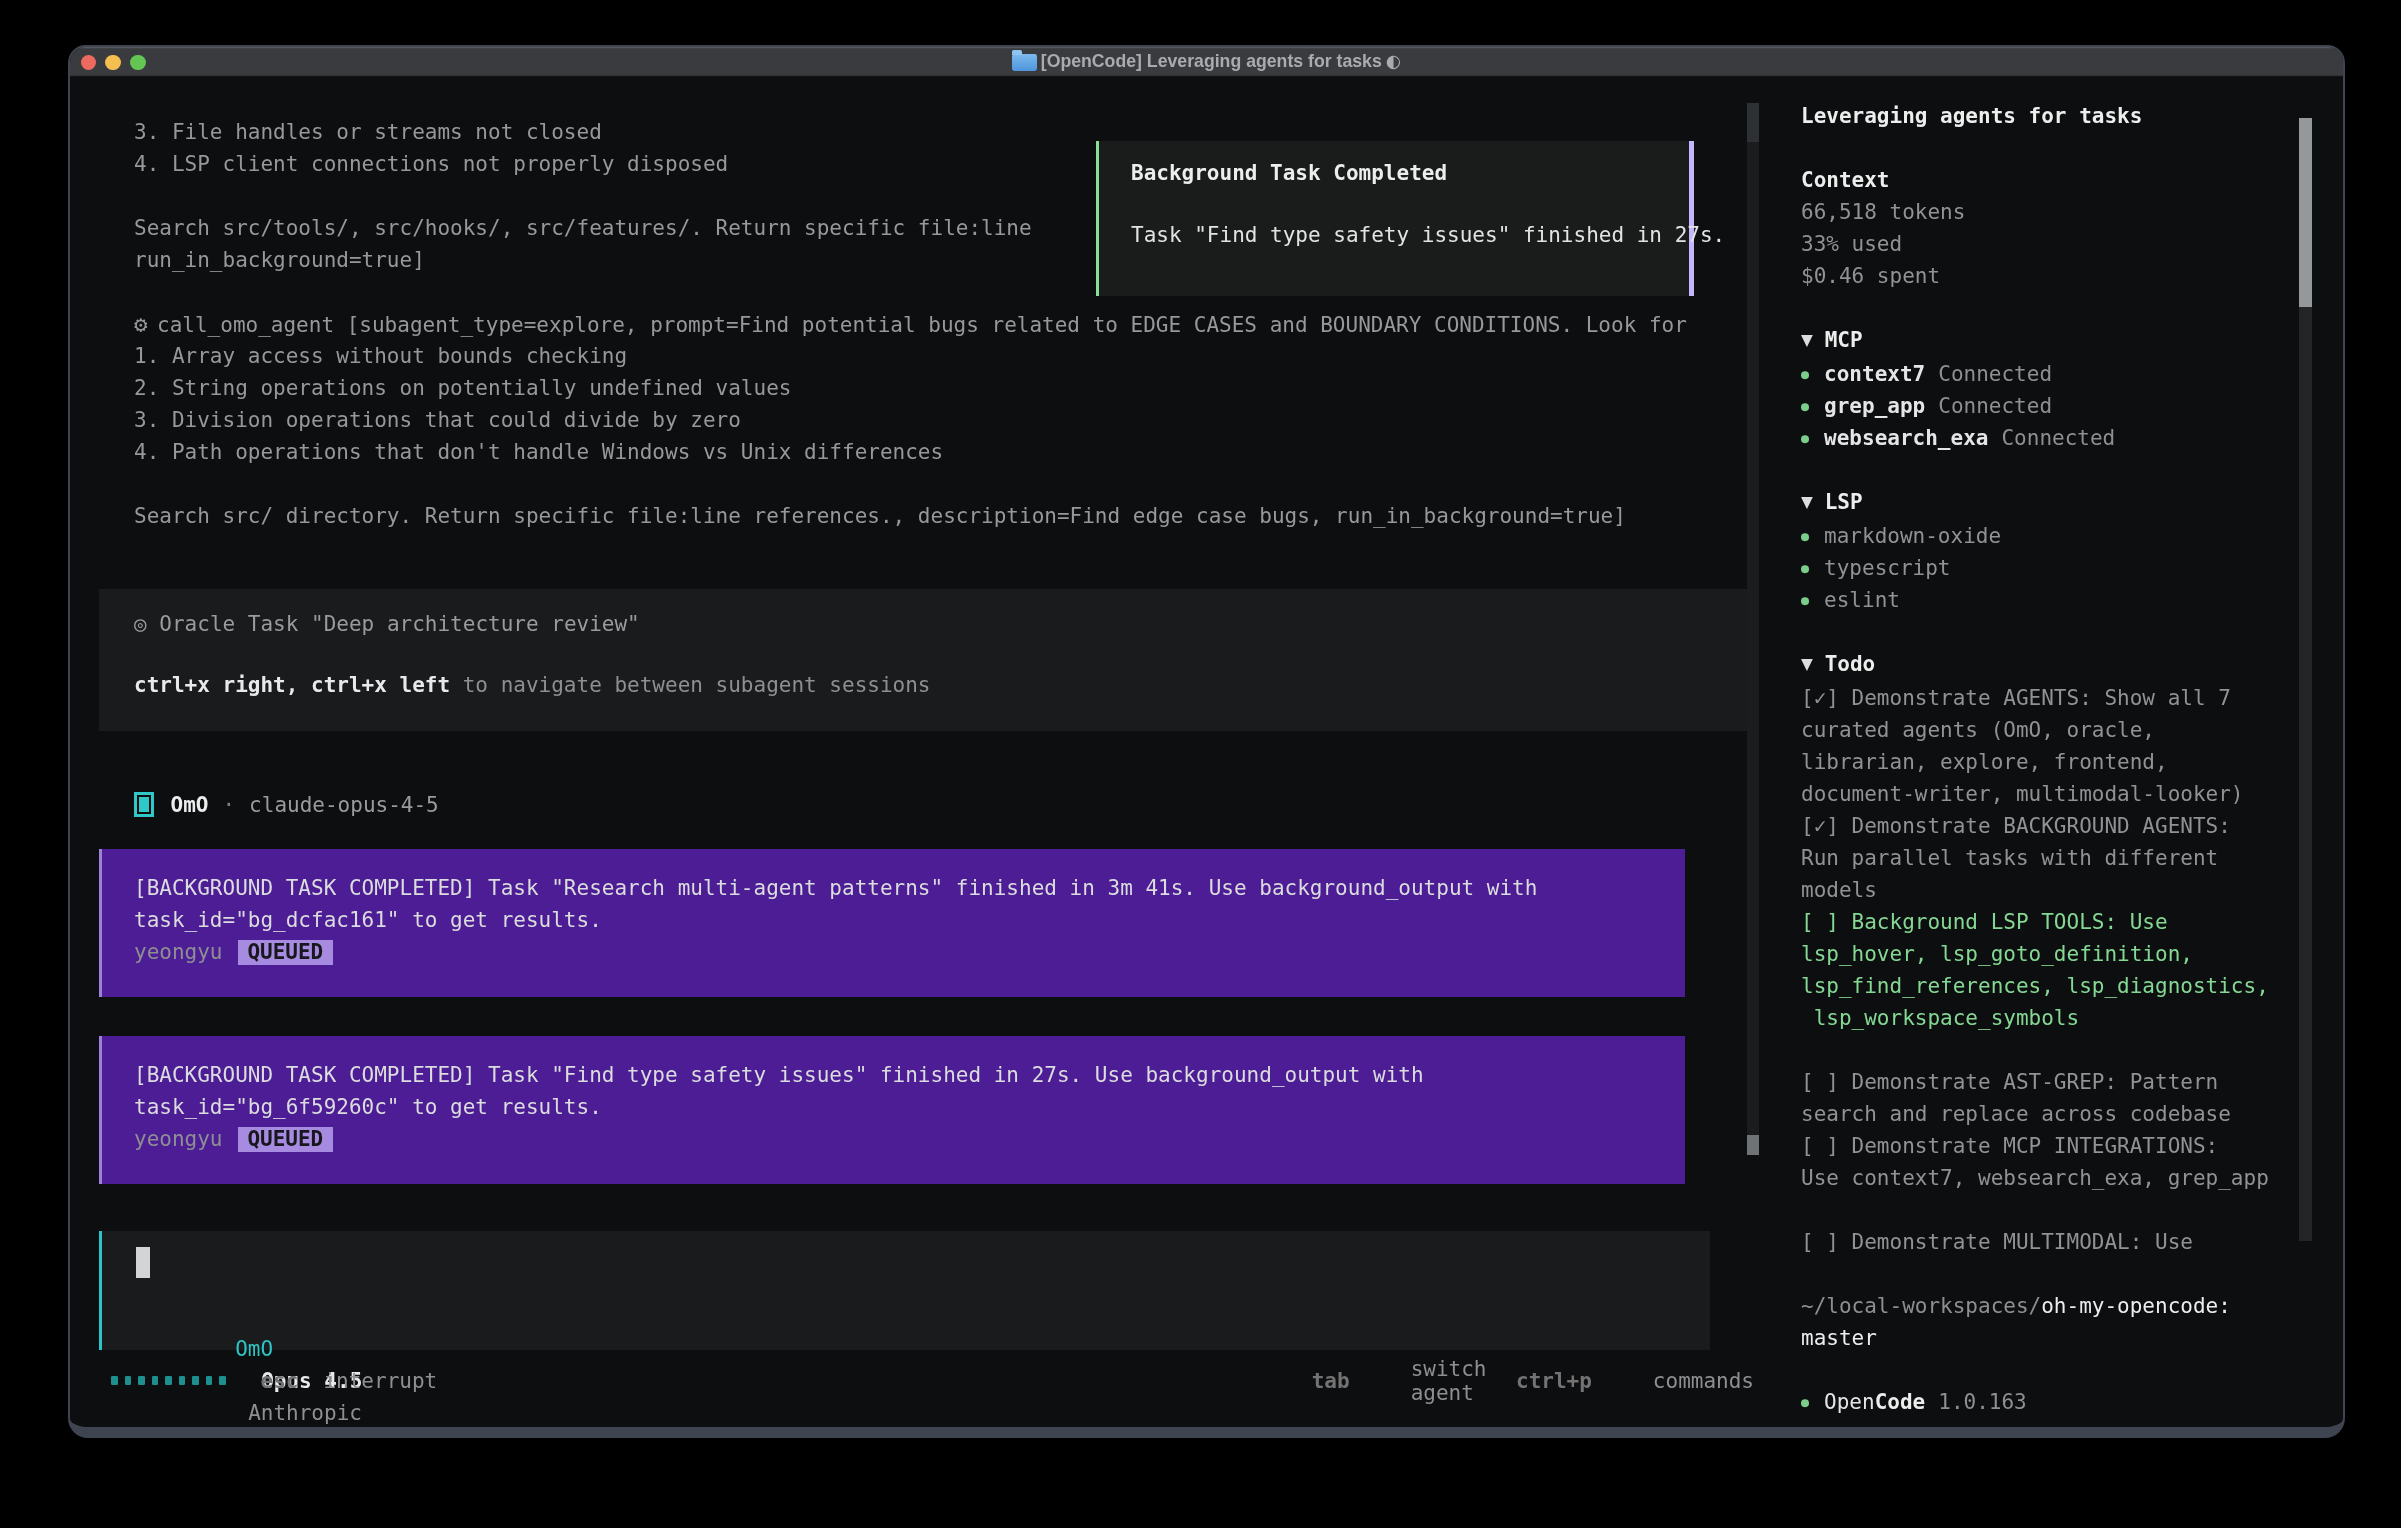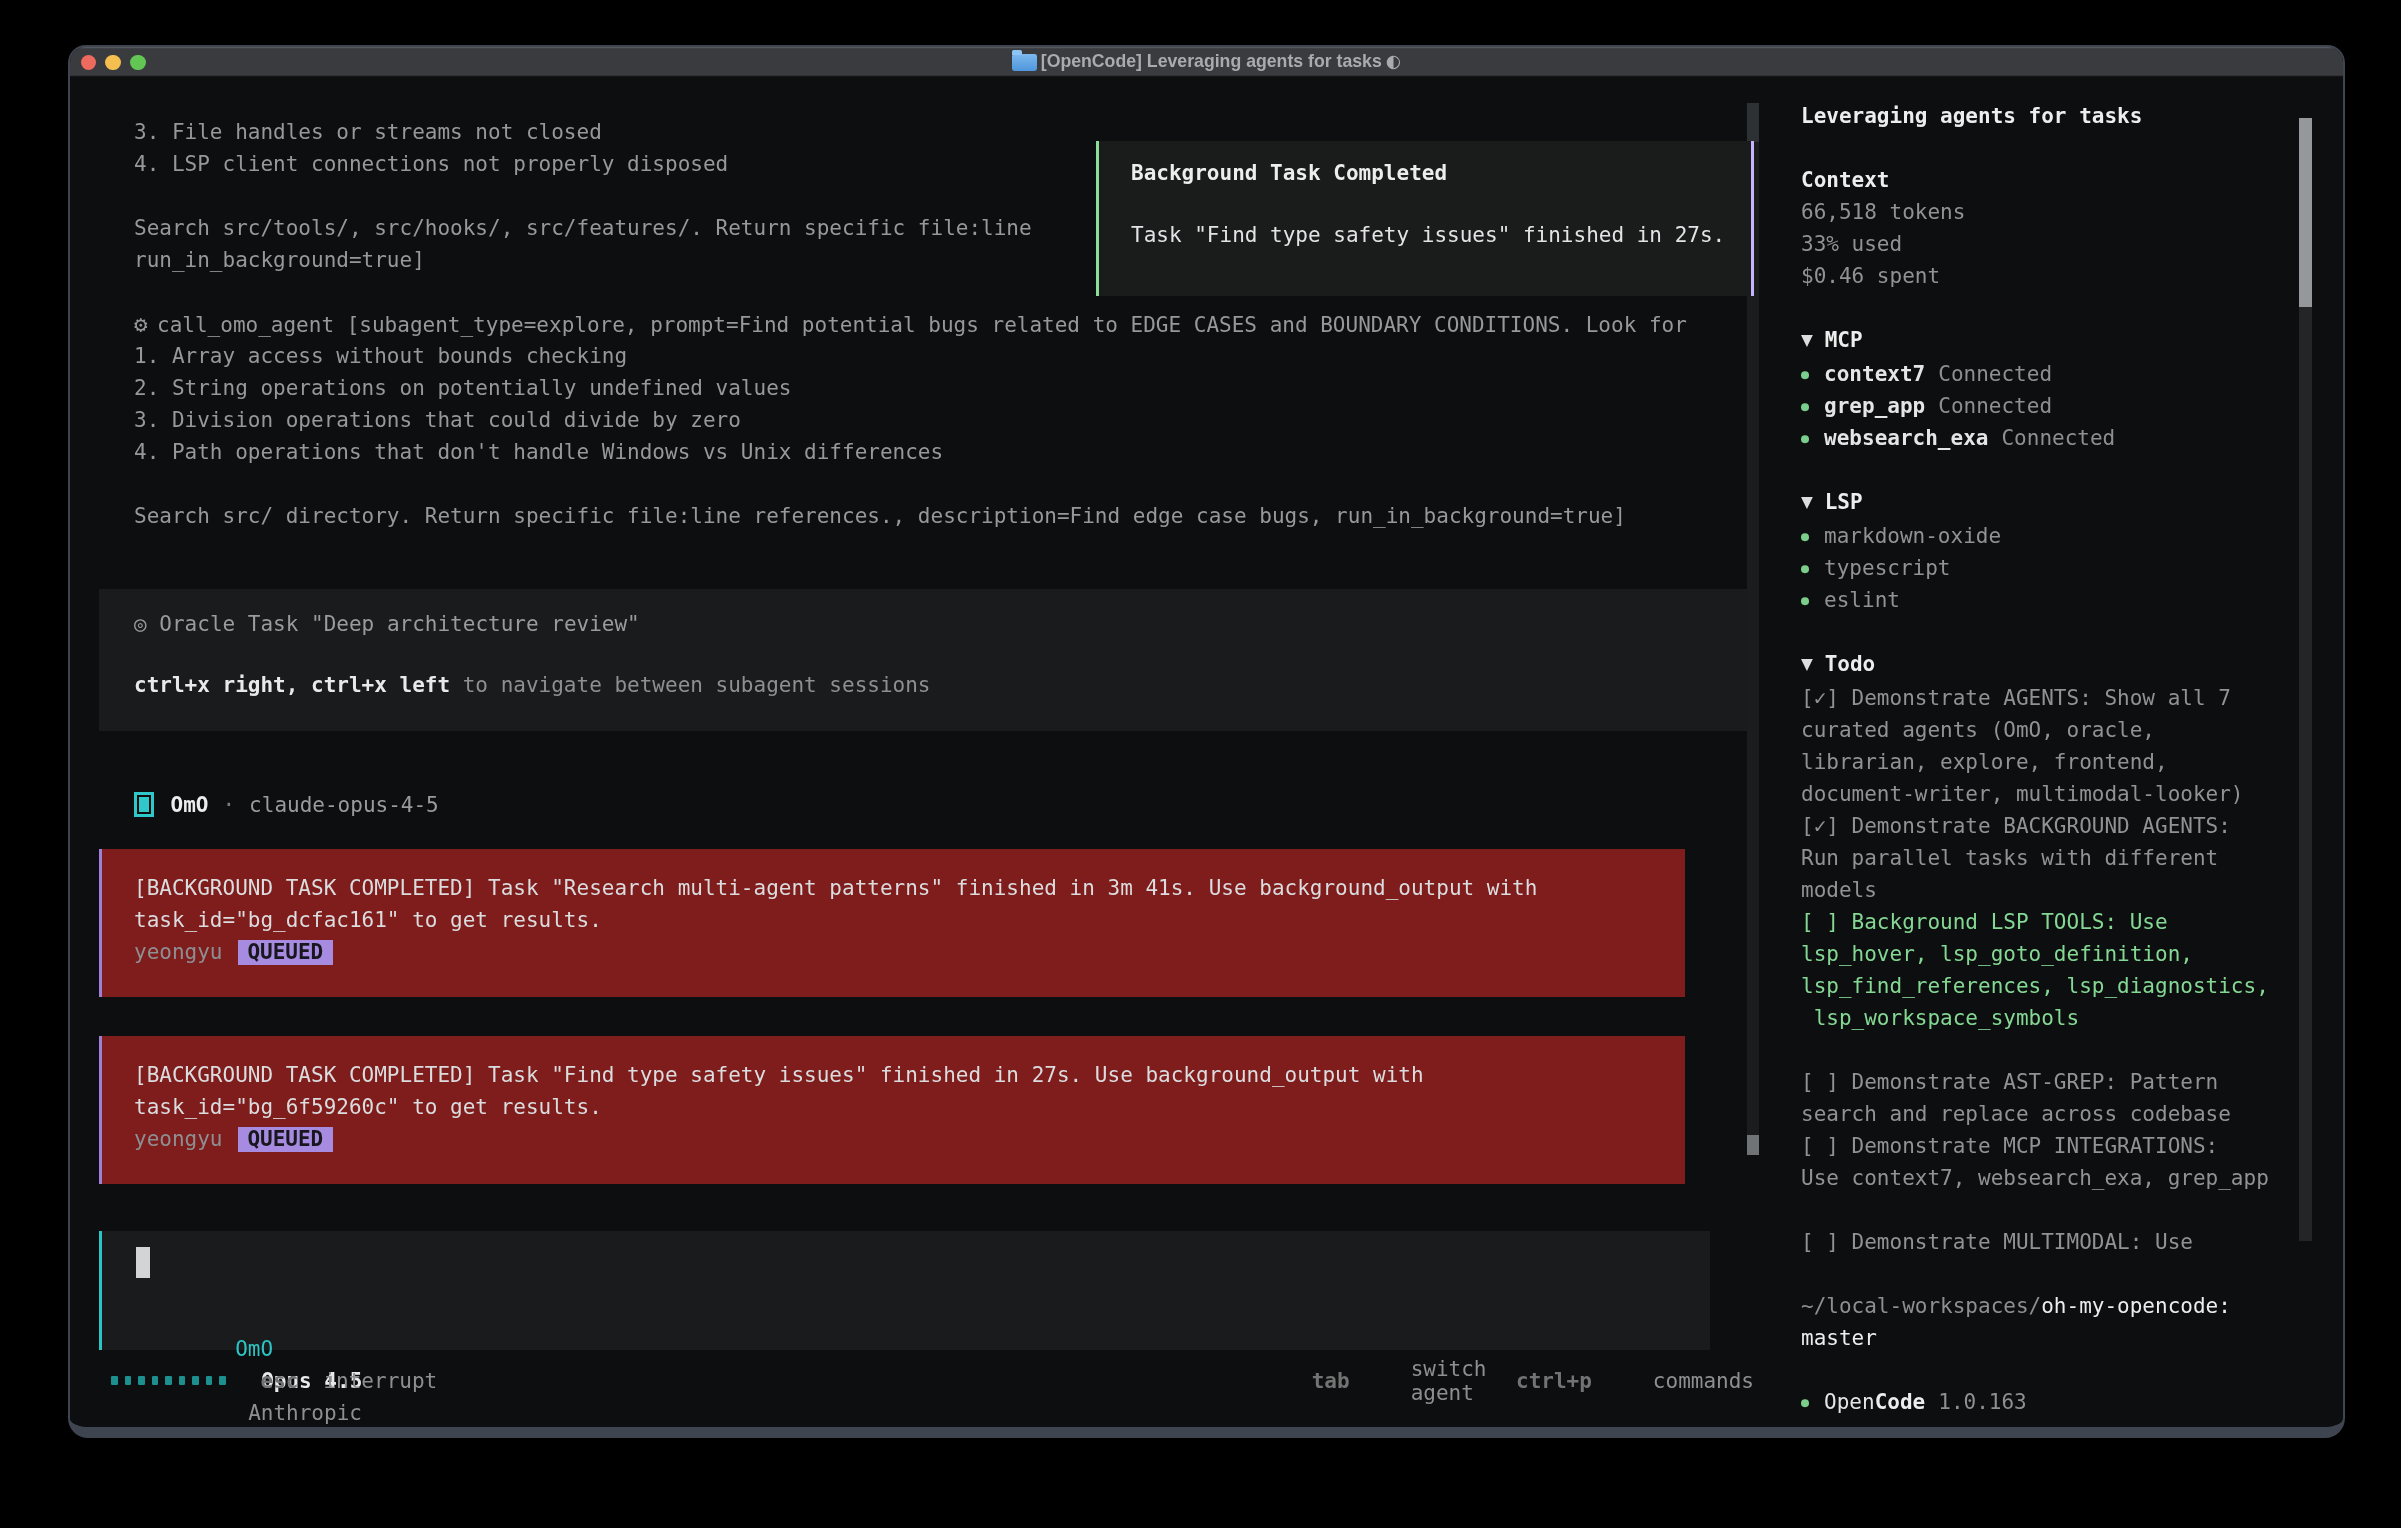--- a/index.html
+++ b/index.html
@@ -31,22 +31,22 @@
     background:#8ec4f2; border-radius:1.8px 1.8px 0 0; }
   .half-circle { font-family:"DejaVu Sans", sans-serif; font-size:17.7px; color:#a9abae; }
 
   .content { position:relative; width:2272px; height:1350px; background:#0d0e0f; }
 
   .term { position:absolute; left:64px; top:39px; color:#97989b; font-size:21px; }
   .tline { height:32px; line-height:32px; white-space:pre; }
   .gear-icon { color:#97989b; margin-right:9.5px; font-size:22.5px; }
 
   .notification {
-    position:absolute; left:1026px; top:64px; width:658px; height:155px;
-    background:#1a1b1b; border-left:3px solid #8ade99; border-right:3px solid #c4b5fd;
+    position:absolute; left:1026px; top:64px; width:598px; height:155px;
+    background:#1a1b1b; border-left:3px solid #8ade99; border-right:5px solid #c4b5fd;
     z-index:6; padding:16.5px 0 0 32px; font-size:21px;
   }
   .notif-title { color:#eceded; font-weight:bold; height:32px; line-height:32px; white-space:pre; }
   .notif-gap { height:29.5px; }
   .notif-body { color:#e2e3e5; height:32px; line-height:32px; white-space:pre; }
 
   .oracle-box {
     position:absolute; left:29px; top:512px; width:1656px; height:142px;
     background:#1a1b1c; padding:19px 0 0 35px; font-size:21px; color:#9a9b9d;
   }
@@ -59,21 +59,21 @@
     display:flex; align-items:center; font-size:21px; }
   .omo-square { position:relative; width:20px; height:25px; border:3px solid #2fc7c7;
     margin-right:16.5px; }
   .omo-square .inner { position:absolute; left:2.4px; top:2.4px; right:2.4px; bottom:2.4px; background:#2fc7c7; }
   .agent-name { color:#eceded; font-weight:bold; }
   .agent-sep { color:#7c7d80; margin:0 14px; }
   .agent-model { color:#9a9b9d; }
 
   .task-block {
     position:absolute; left:29px; width:1586px; height:148px;
-    background:#7f1d1d; border-left:3.5px solid #9f80d8;
+    background:#4c1d95; border-left:3.5px solid #9f80d8;
     padding:23.6px 0 0 32px; font-size:21px;
   }
   .task-line { height:32px; line-height:32px; white-space:pre; color:#dbdcde; }
   .task-meta { height:32px; display:flex; align-items:center; }
   .task-user { color:#8e8f92; margin-right:15.4px; }
   .badge { background:#a78be0; color:#17171d; font-weight:bold; padding:0.6px 9.5px; }
 
   .input-box {
     position:absolute; left:29px; top:1154px; width:1611px; height:119px;
     background:#1a1b1c; border-left:3.5px solid #2cc4c4; padding-left:32px;

